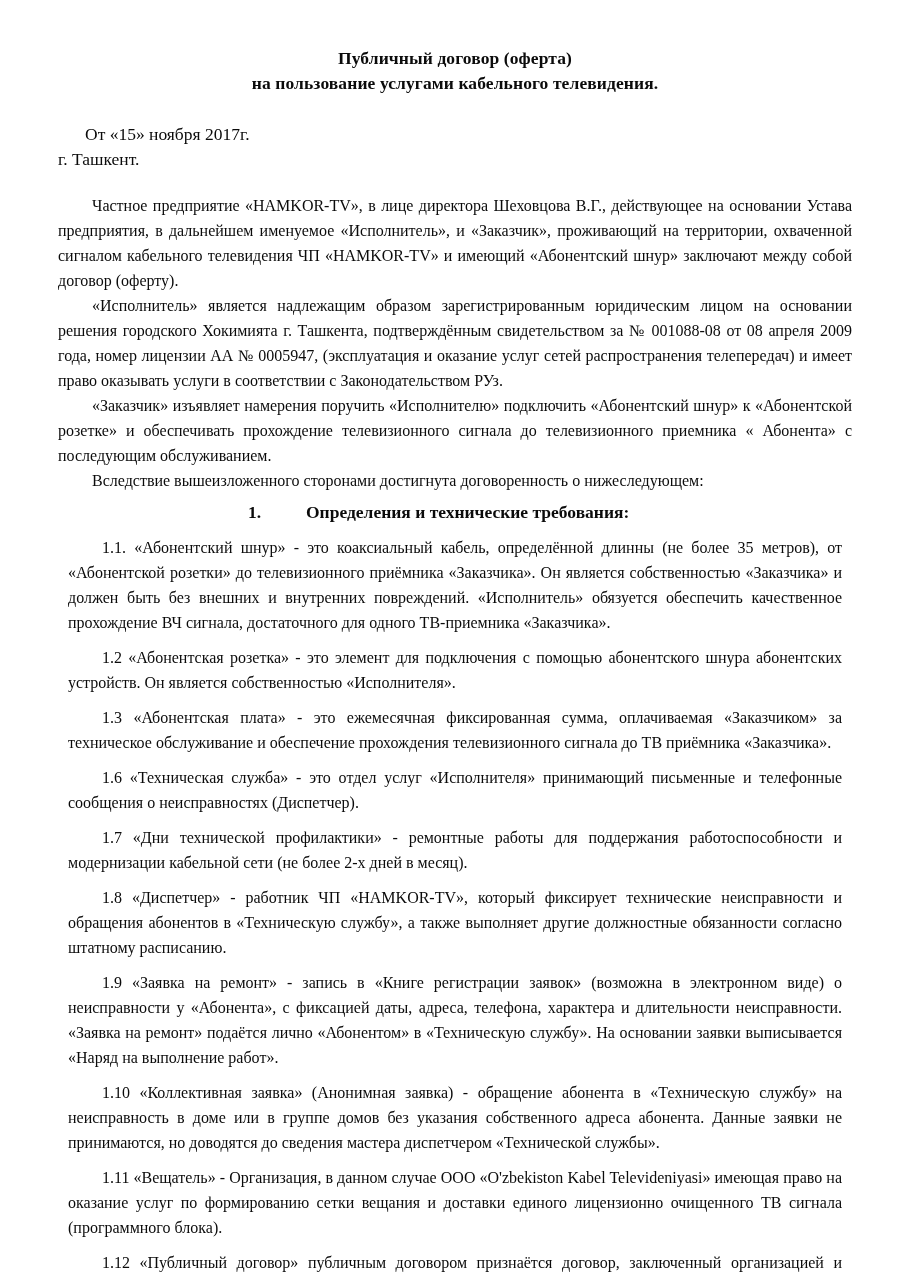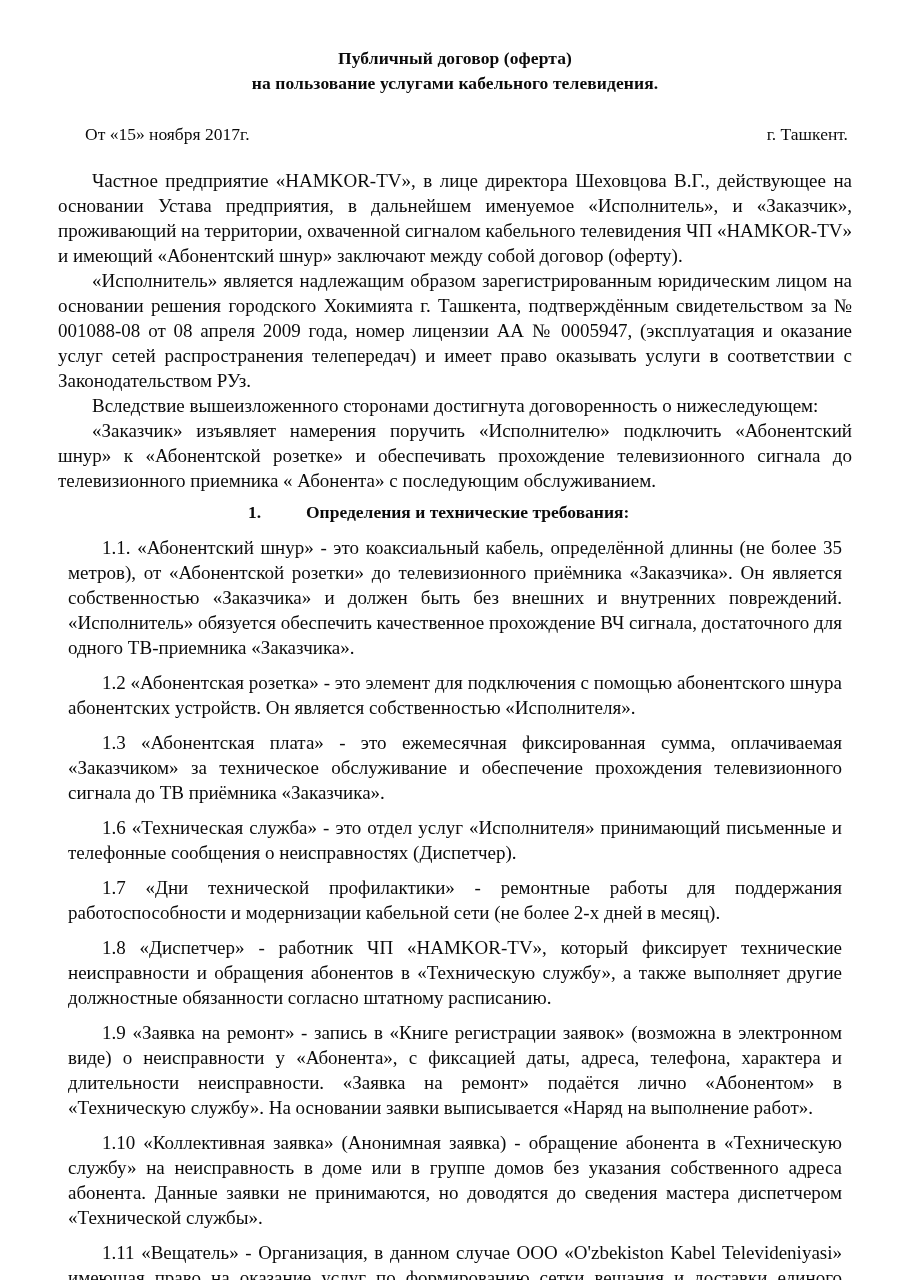--- a/index.html
+++ b/index.html
@@ -46,35 +46,36 @@
   }
 
   
   .date-row {
     display: flex;
     justify-content: space-between;
     align-items: baseline;
     margin-top: 26px;
     font-size: 17.5px;
     line-height: 25px;
+    flex-direction: column;
   }
   .date-row .date-left {
     padding-left: 27px;
   }
   .date-row .date-right {
     padding-right: 4px;
     text-align: center;
   }
 
   
   p.para {
     margin: 0;
     text-align: justify;
     text-justify: inter-word;
-    font-size: 19px;
+    font-size: 16px;
     line-height: 25px;
     text-indent: 34px;
     hyphens: none;
   }
   p.para.first-block {
     margin-top: 21px;
   }
 
   
   .section-heading {
@@ -114,22 +115,22 @@
     </h1>
 
     <div class="date-row">
       <span class="date-left">От «15» ноября 2017г.</span>
       <span class="date-right">г. Ташкент.</span>
     </div>
 
     <div>
       <p class="para first-block">Частное предприятие «HAMKOR-TV», в лице директора Шеховцова В.Г., действующее на основании Устава предприятия, в дальнейшем именуемое «Исполнитель», и «Заказчик», проживающий на территории, охваченной сигналом кабельного телевидения ЧП «HAMKOR-TV» и имеющий «Абонентский шнур» заключают между собой договор (оферту).</p>
       <p class="para">«Исполнитель» является надлежащим образом зарегистрированным юридическим лицом на основании решения городского Хокимията г. Ташкента, подтверждённым свидетельством за № 001088-08 от 08 апреля 2009 года, номер лицензии АА № 0005947, (эксплуатация и оказание услуг сетей распространения телепередач) и имеет право оказывать услуги в соответствии с Законодательством РУз.</p>
+      <p class="para">«Заказчик» изъявляет намерения поручить «Исполнителю» подключить «Абонентский шнур» к «Абонентской розетке» и обеспечивать прохождение телевизионного сигнала до телевизионного приемника « Абонента» с последующим обслуживанием.</p>
       <p class="para">Вследствие вышеизложенного сторонами достигнута договоренность о нижеследующем:</p>
-      <p class="para">«Заказчик» изъявляет намерения поручить «Исполнителю» подключить «Абонентский шнур» к «Абонентской розетке» и обеспечивать прохождение телевизионного сигнала до телевизионного приемника « Абонента» с последующим обслуживанием.</p>
     </div>
 
     <h2 class="section-heading">
       <span class="sec-num">1.</span><span>Определения и технические требования:</span>
     </h2>
 
     <ol class="clauses">
       <li>
           <p class="para">1.1. «Абонентский шнур» - это коаксиальный кабель, определённой длинны (не более 35 метров), от «Абонентской розетки» до телевизионного приёмника «Заказчика». Он является собственностью «Заказчика» и должен быть без внешних и внутренних повреждений. «Исполнитель» обязуется обеспечить качественное прохождение ВЧ сигнала, достаточного для одного ТВ-приемника «Заказчика».</p>
         </li>

